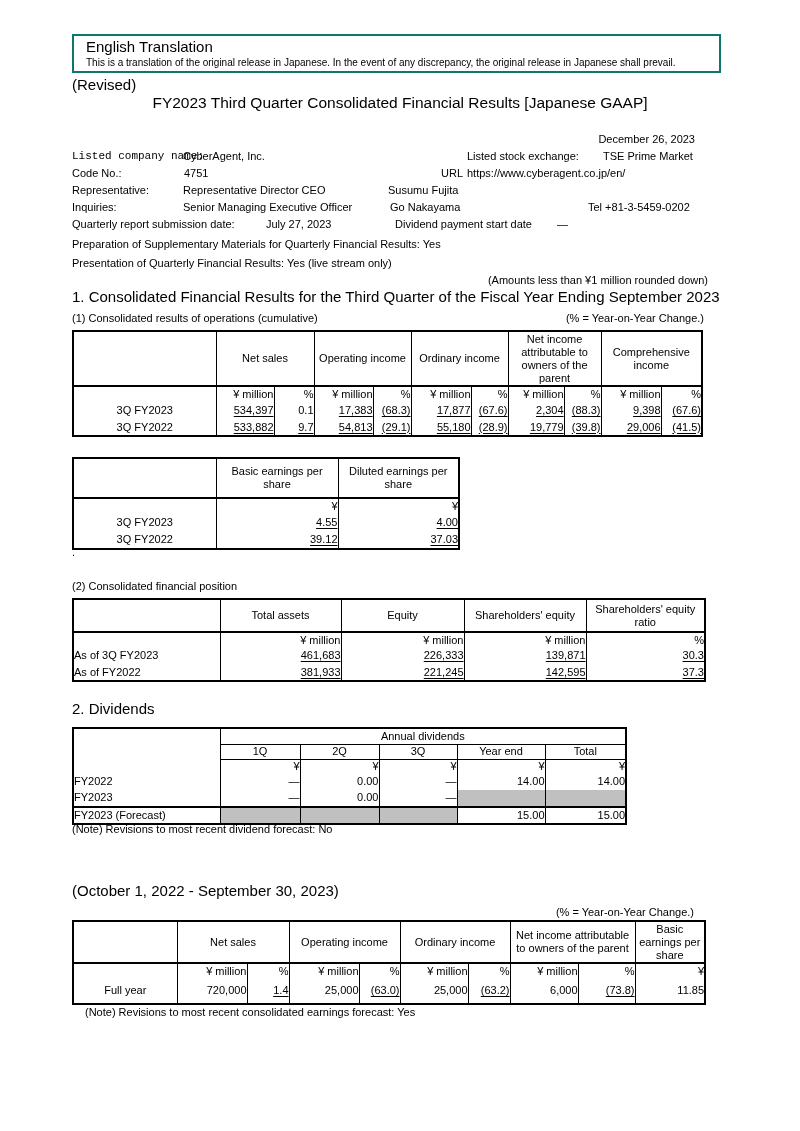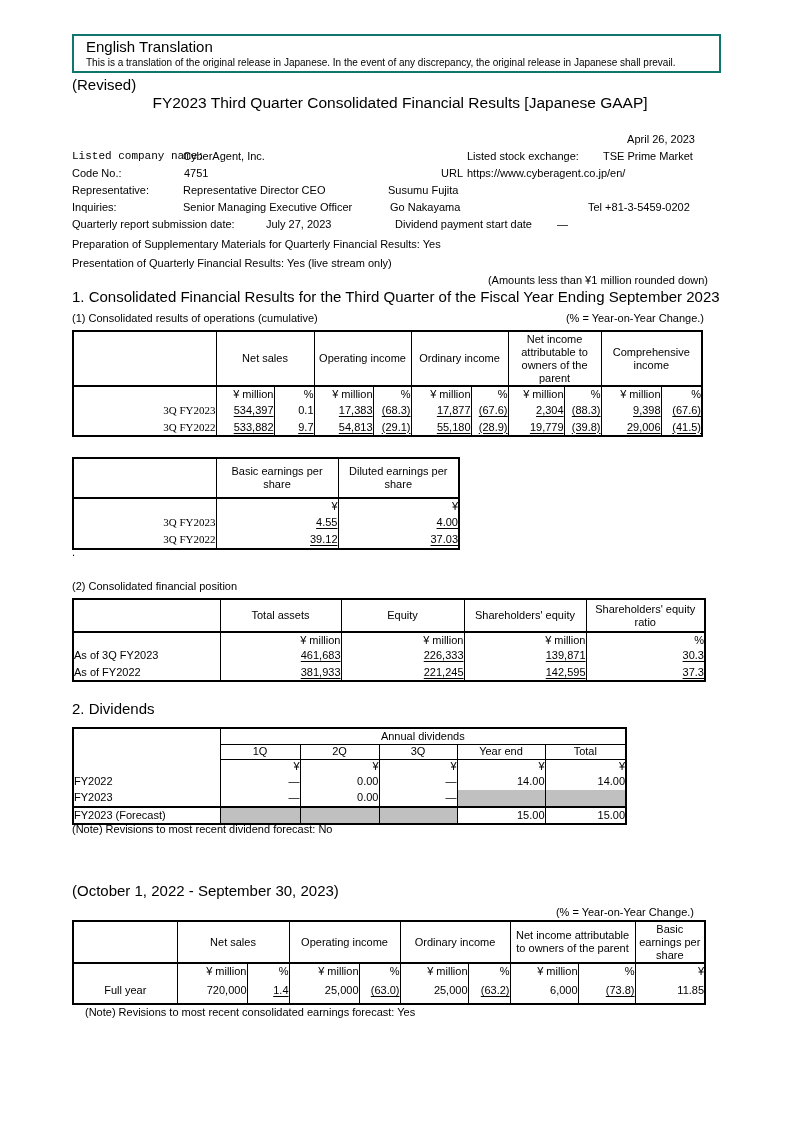--- a/index.html
+++ b/index.html
@@ -15,42 +15,42 @@
   
   .t{position:absolute;border-collapse:collapse;table-layout:fixed;border:2px solid #000;}
   .t td{border:1px solid #000;font-size:11px;line-height:13px;padding:0;vertical-align:middle;
         overflow:hidden;white-space:nowrap;}
   .t td.wrap{white-space:normal;}
   .t tr.hdr td{border-bottom:2px solid #000;text-align:center;}
   .t tr.sub td{text-align:center;}
   .t tr.units td{border-bottom:none;}
   .t tr.data td{border-top:none;border-bottom:none;}
   .t tr.thick td{border-top:2px solid #000;margin-top:39px;}
-  .lbl{text-align:right;padding-left:10px;font-family:Liberation Serif, serif;}
+  .lbl{text-align:center;padding-left:10px;}
   .lbl8{text-align:left;padding-left:8px;}
   .lbl12{text-align:left;padding-left:12px;}
   .ctr{text-align:center;}
   .num,.unit{text-align:right;padding-right:5px;}
   .num7,.unit7{text-align:right;padding-right:7px;}
   .u{text-decoration:underline;text-underline-offset:2px;}
   .gray{background:#c0c0c0;}
 </style>
 </head>
 <body>
 
 <div id="doc">
 
   <div id="transbox">
     <div class="bt">English Translation</div>
     <div class="bb">This is a translation of the original release in Japanese. In the event of any discrepancy, the original release in Japanese shall prevail.</div>
   </div>
 
   <div class="abs h13" style="left:72px;top:77px;">(Revised)</div>
   <div class="abs h15" style="left:0;top:94px;width:800px;text-align:center;">FY2023 Third Quarter Consolidated Financial Results [Japanese GAAP]</div>
-  <div class="abs" style="right:105px;top:133px;">April 26, 2023</div>
+  <div class="abs" style="right:105px;top:133px;">December 26, 2023</div>
 
   <div>
     <span class="abs" style="left:72px;top:150px;font-family:Liberation Mono, monospace;">Listed company name:</span>
     <span class="abs" style="left:183px;top:150px;">CyberAgent, Inc.</span>
     <span class="abs" style="left:467px;top:150px;">Listed stock exchange:</span>
     <span class="abs" style="left:603px;top:150px;">TSE Prime Market</span>
   </div>
   <div>
     <span class="abs" style="left:72px;top:167px;">Code No.:</span>
     <span class="abs" style="left:184px;top:167px;">4751</span>

